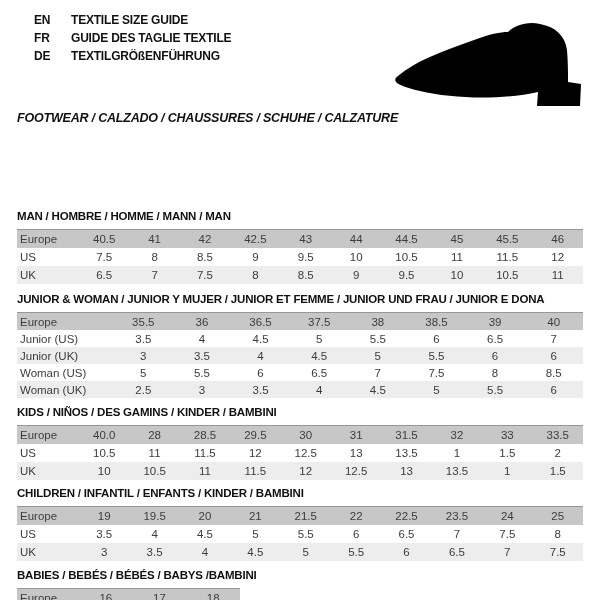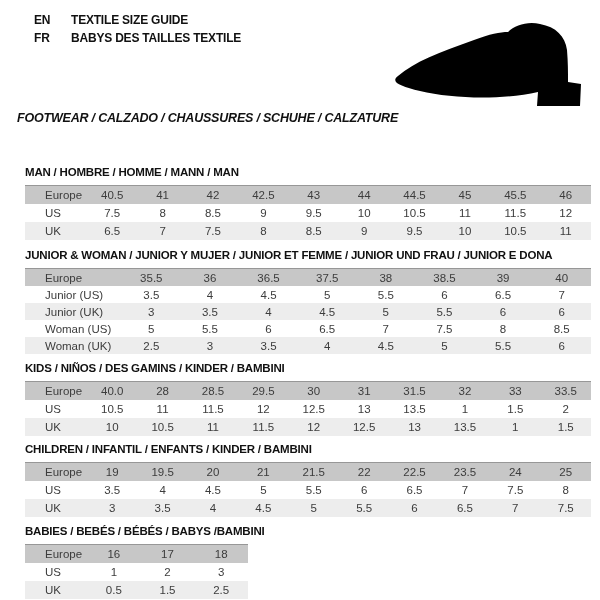--- a/index.html
+++ b/index.html
@@ -18,45 +18,49 @@
   .legend{position:absolute;top:11px;left:25px;}
   .legend-row{display:flex;font-weight:700;font-size:12px;line-height:18px;color:var(--title-color);letter-spacing:-0.2px;padding-left:9px;}
   .legend-code{width:37px;flex:0 0 37px;}
   
   .shoe-wrap{position:absolute;left:388px;top:20px;width:200px;height:88px;}
   .shoe-wrap svg{width:100%;height:100%;display:block;}
   
   .category{position:absolute;left:17px;top:111px;font-weight:700;font-size:12.5px;letter-spacing:-0.2px;color:var(--title-color);font-style:italic;}
   
   .sections{position:absolute;left:17px;top:0;width:566px;}
-  .size-section{position:absolute;left:8px;}
+  .size-section{position:absolute;left:0;margin-top:44px;}
   .sec0{top:166px}.sec1{top:249px}.sec2{top:362px}.sec3{top:443px}.sec4{top:525px}
   .section-title{font-weight:700;font-size:11.5px;line-height:13px;letter-spacing:-0.2px;color:var(--title-color);margin:0 0 6px 0;white-space:nowrap;}
   table{border-collapse:collapse;table-layout:fixed;border-top:1px solid var(--tbl-border);font-size:11.5px;color:var(--tbl-text);}
   .t-man,.t-junior,.t-kids,.t-children{width:566px;}
   .t-babies{width:223px;}
   td{height:18px;padding:0;text-align:center;vertical-align:middle;white-space:nowrap;}
   .t-junior td{height:17px;}
-  td.row-label{text-align:left;padding-left:20px;}
+  td.row-label{text-align:left;padding-left:3px;}
   tr.hdr{background:var(--hdr-bg);}
   tr.alt{background:var(--alt-bg);}
   col.label-col{width:62px;}
   .t-junior col.label-col{width:97px;}
 </style>
 </head>
 <body>
 
 <div class="legend">
     <div class="legend-row">
       <span class="legend-code">EN</span>
       <span>TEXTILE SIZE GUIDE</span>
     </div>
     <div class="legend-row">
       <span class="legend-code">FR</span>
-      <span>BABYS DES TAILLES TEXTILE</span>
+      <span>GUIDE DES TAGLIE TEXTILE</span>
+    </div>
+    <div class="legend-row">
+      <span class="legend-code">DE</span>
+      <span>TEXTILGRÖßENFÜHRUNG</span>
     </div>
   </div>
 
 <div class="shoe-wrap">
   <svg viewBox="0 0 200 88" xmlns="http://www.w3.org/2000/svg" aria-hidden="true" style="color: rgb(0, 0, 0);">
     <path fill="currentColor" d="
       M 10 56
       C 26 42 52 32 86 20
       C 102 14 112 12 120 12
       C 127 5 140 1 152 4

